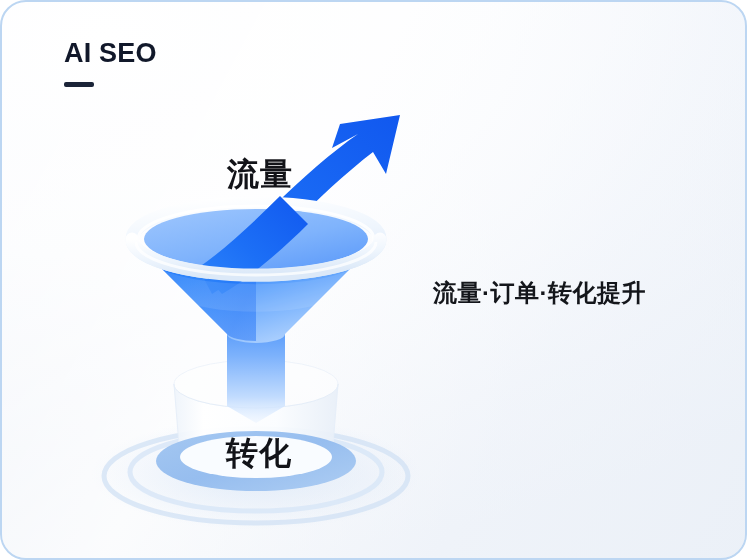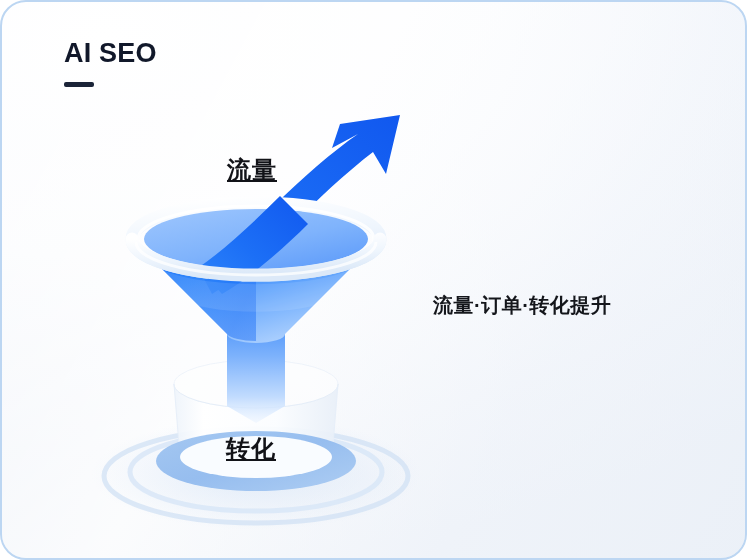--- a/index.html
+++ b/index.html
@@ -27,29 +27,29 @@
   #brand .title{
     font-size:27px;font-weight:bold;letter-spacing:.2px;
     color:#11182a;line-height:1;white-space:nowrap;
   }
   #brand .rule{
     margin-top:15px;width:30px;height:5px;border-radius:2px;background:#1b2438;
   }
 
   
   #tagline{
-    position:absolute;left:431px;top:293px;
-    font-size:20px;font-weight:bold;color:#14161b;
+    position:absolute;left:431px;top:279px;
+    font-size:24px;font-weight:bold;color:#14161b;
     letter-spacing:.5px;white-space:nowrap;line-height:1;
   }
 
   
   .art-label{
-    position:absolute;font-size:24px;font-weight:bold;color:#121318;
-    letter-spacing:1px;white-space:nowrap;line-height:1;text-decoration:underline;
+    position:absolute;font-size:32px;font-weight:bold;color:#121318;
+    letter-spacing:1px;white-space:nowrap;line-height:1;
   }
   #label-traffic{left:225px;top:156px;}
   #label-convert{left:224px;top:435px;text-align:center;}
 
   
   #art{position:absolute;left:0;top:0;width:747px;height:560px;}
   #art svg{display:block;}
 </style>
 </head>
 <body>

